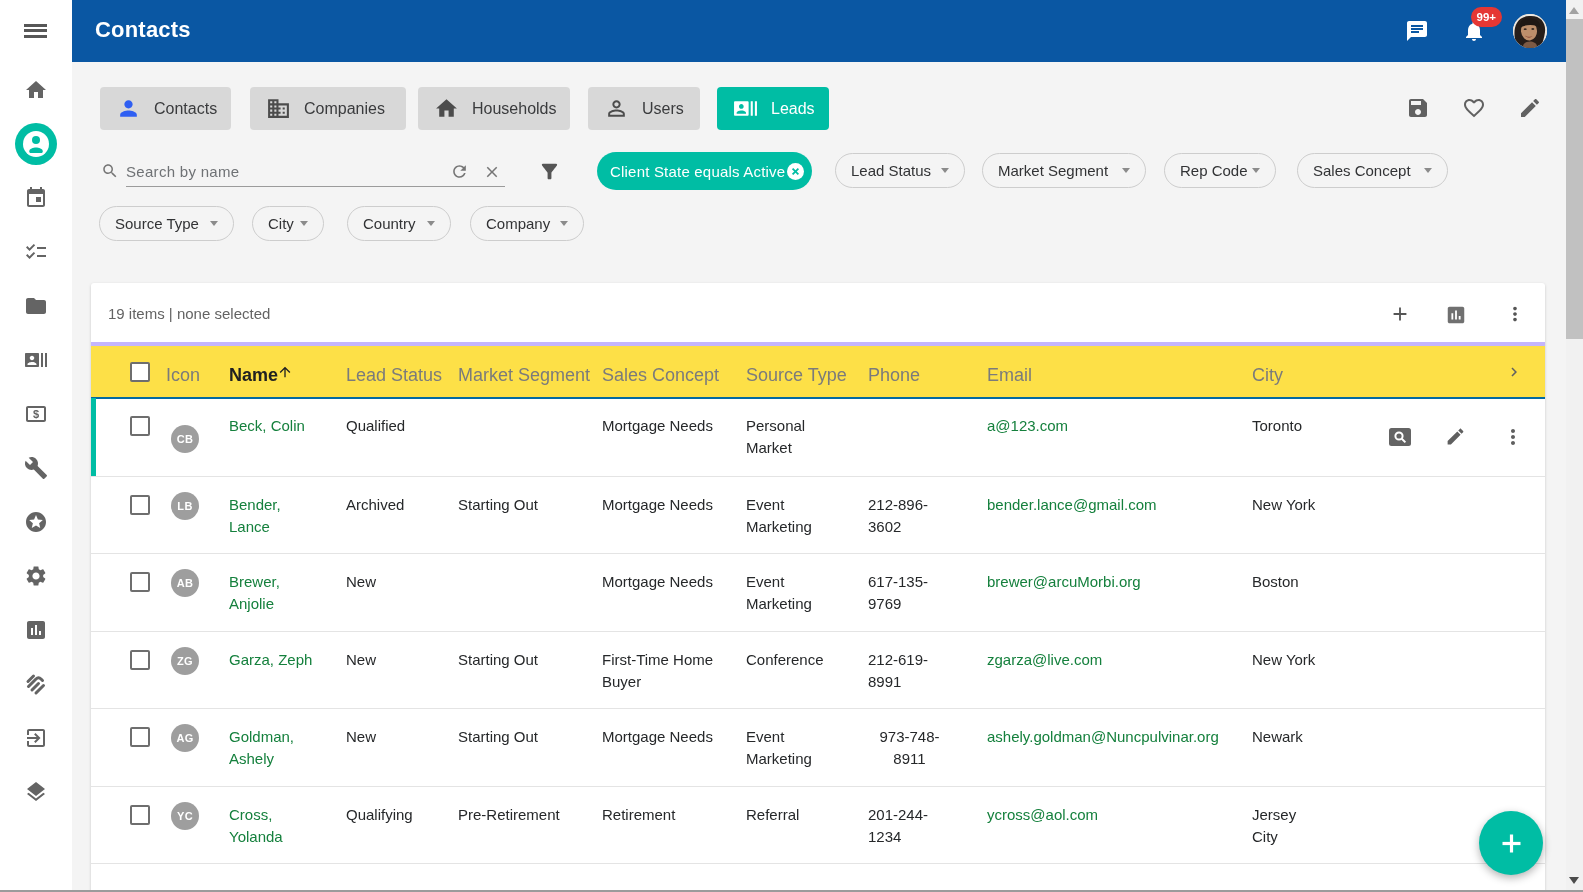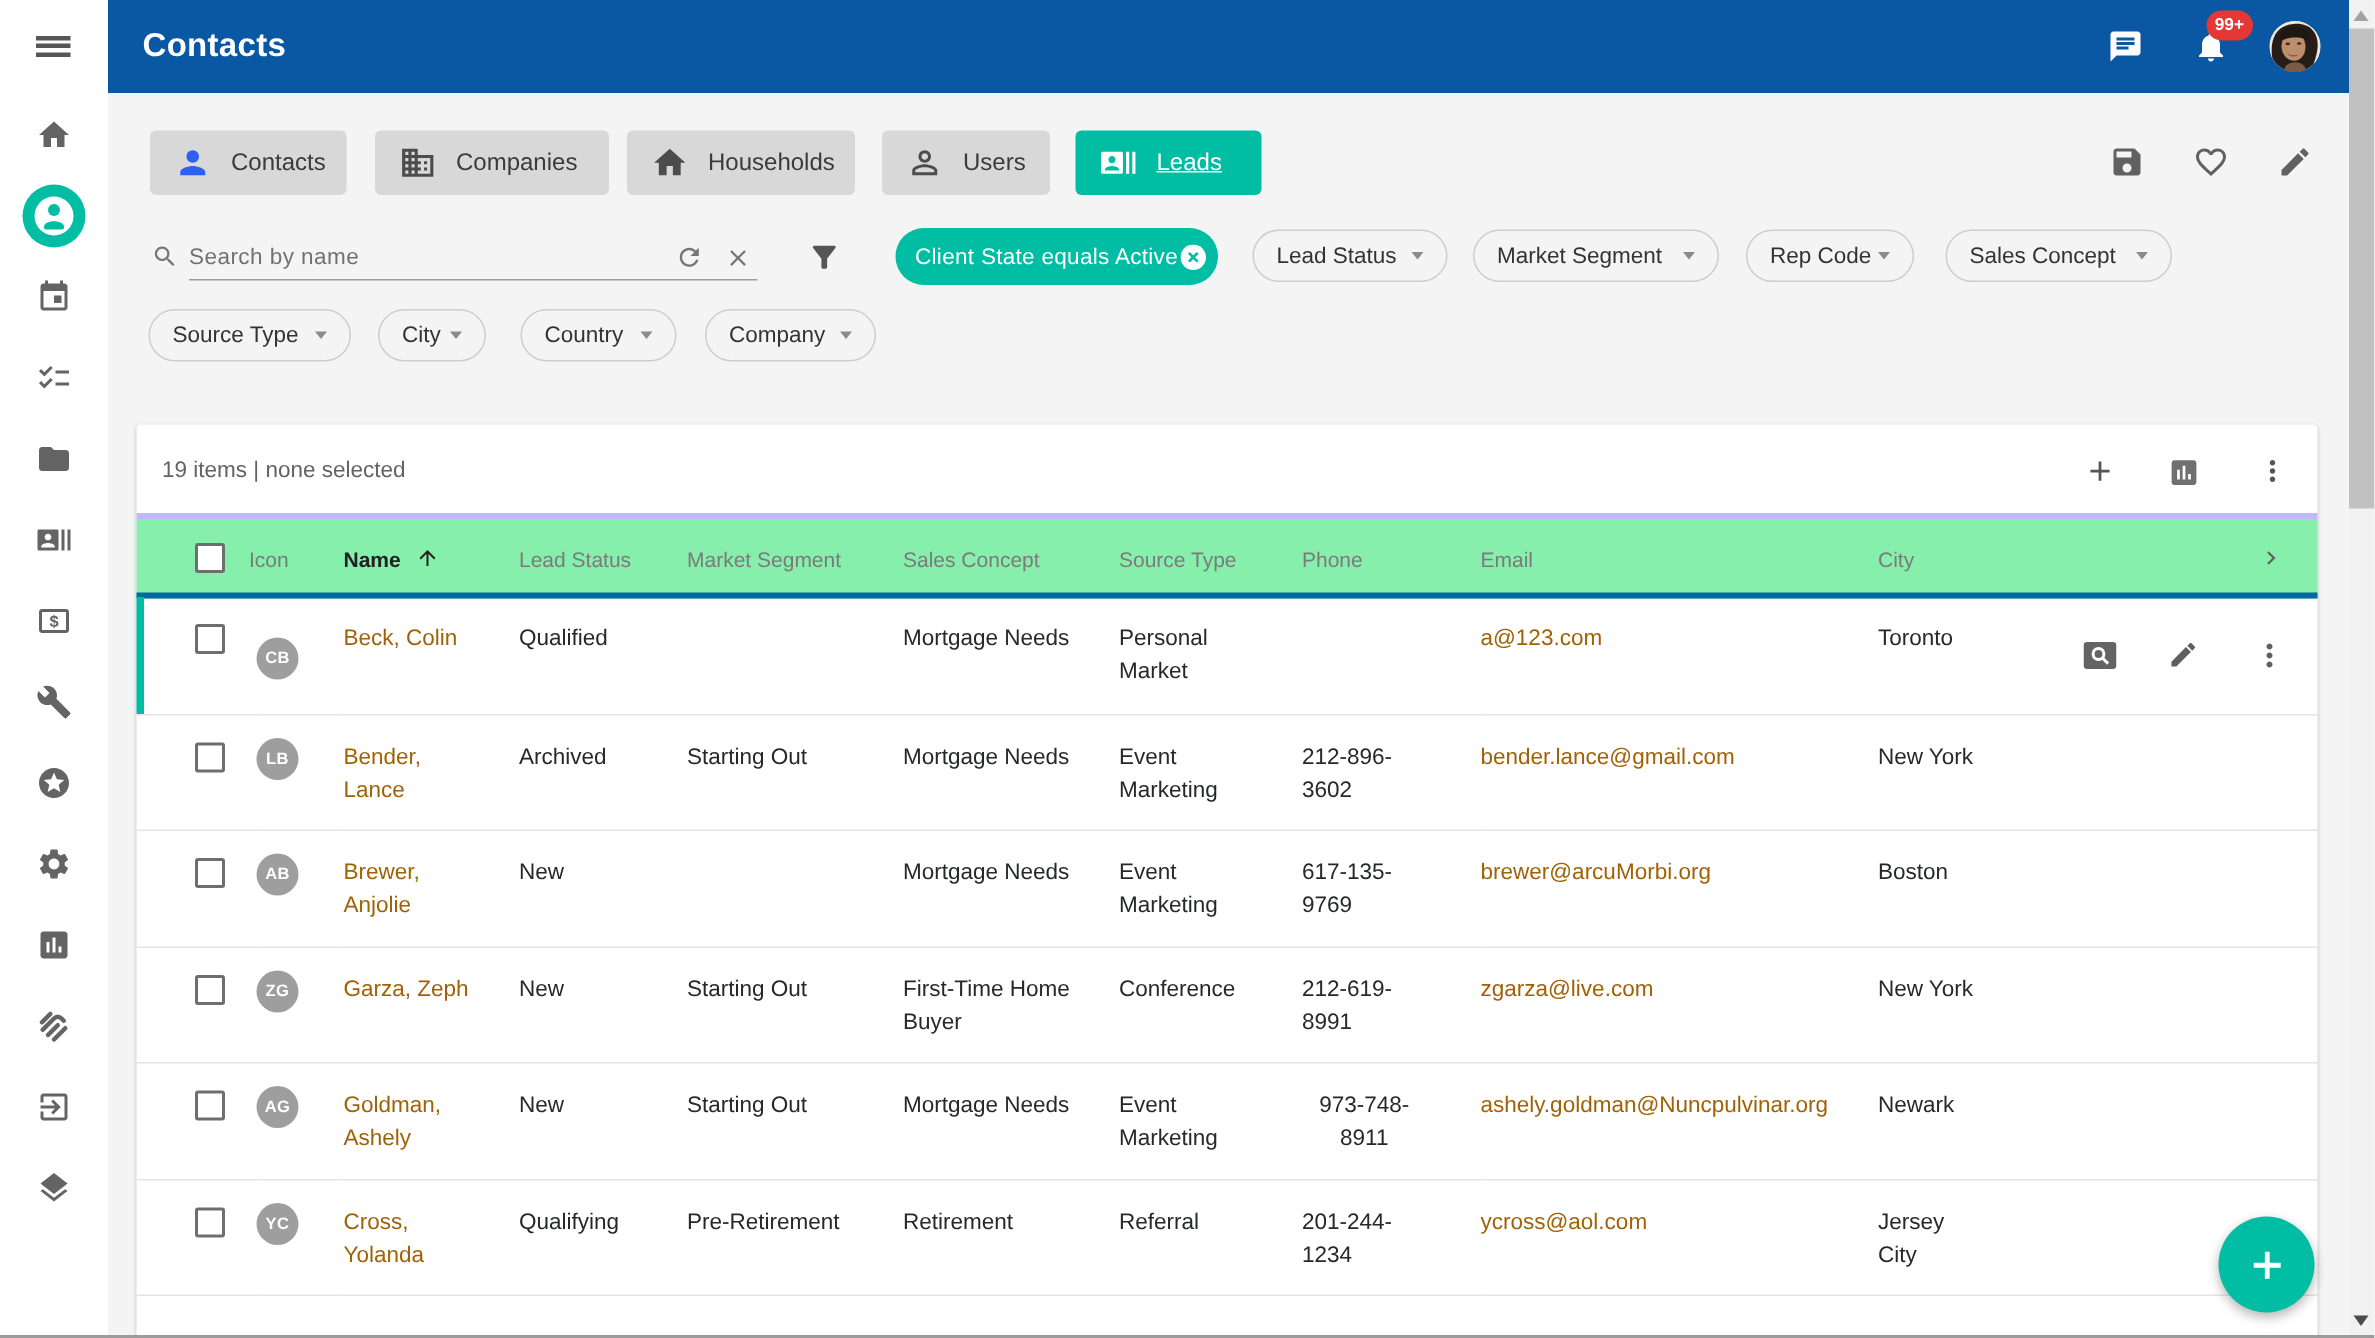--- a/index.html
+++ b/index.html
@@ -24,26 +24,26 @@
 .tr-icon svg { width:24px; height:24px; fill:#616161; }
 .srch-ic { position:absolute; }
 .underline { position:absolute; left:54px; top:124px; width:379px; height:1px; background:#9b9b9b; }
 .chip { position:absolute; height:35px; border:1px solid #cdcdcd; border-radius:17.5px; display:flex; align-items:center; color:#323335; font-size:15px; padding:0 15px; white-space:nowrap; }
 .chip .caret { width:0; height:0; border-left:4.5px solid transparent; border-right:4.5px solid transparent; border-top:5px solid #8b8b8b; margin-left:auto; }
 .tealchip { position:absolute; left:525px; top:90px; width:215px; height:38px; background:#00bda4; border-radius:19px; color:#fff; display:flex; align-items:center; font-size:15px; letter-spacing:0.2px; padding-left:13px; }
 
 .card { position:absolute; left:19px; top:221px; width:1454px; height:700px; background:#fff; border-radius:3px; box-shadow:0 1px 3px rgba(0,0,0,0.18); }
 .itemsbar { position:absolute; left:0; top:0; width:100%; height:63px; border-bottom:4px solid #c4b5fd; }
 .itemsbar .txt { position:absolute; left:17px; top:22px; font-size:15px; color:#636363; }
-.thead { position:absolute; left:0; top:63px; width:100%; height:53px; background:#86efac; border-bottom:4px solid #0369a1; font-size:14px; color:#7b7b7b; }
+.thead { position:absolute; left:0; top:63px; width:100%; height:53px; background:#fde047; border-bottom:2px solid #0369a1; font-size:18px; color:#7b7b7b; }
 .thead .name { color:#212121; font-weight:bold; }
 table.grid { position:absolute; left:0; top:115px; width:1454px; border-collapse:collapse; table-layout:fixed; font-size:15px; color:#26282a; }
 table.grid td { vertical-align:top; padding-top:17px; line-height:22px; border-bottom:1px solid #e4e4e4; }
 table.grid tr { height:77px; } table.grid tr.h78 { height:78px; }
-a.lnk { color:#a16207; text-decoration:none; }
+a.lnk { color:#15803d; text-decoration:none; }
 .cb { width:20px; height:20px; border:2px solid #6e6e6e; border-radius:2px; background:#fff; }
 .av { width:28px; height:28px; border-radius:50%; background:#9e9e9e; color:#fff; font-size:11px; font-weight:bold; display:flex; align-items:center; justify-content:center; letter-spacing:0.3px; }
 .fab { position:absolute; left:1479px; top:811px; width:64px; height:64px; border-radius:50%; background:#00bda4; box-shadow:0 3px 8px rgba(0,0,0,0.3); display:flex; align-items:center; justify-content:center; z-index:8; }
 .scrollbar { position:absolute; left:1566px; top:0; width:17px; height:892px; background:#f1f1f1; z-index:9; }
 .sb-thumb { position:absolute; left:0; top:19px; width:17px; height:320px; background:#c1c1c1; }
 .arr-up { position:absolute; left:3px; top:7px; width:0; height:0; border-left:5.5px solid transparent; border-right:5.5px solid transparent; border-bottom:7px solid #a2a2a2; }
 .arr-dn { position:absolute; left:3px; bottom:8px; width:0; height:0; border-left:5.5px solid transparent; border-right:5.5px solid transparent; border-top:7px solid #4b4b4b; }
 </style>
 </head>
 <body>
@@ -162,21 +162,21 @@
       </svg>Contacts</div>
   <div class="tabbtn" style="left:178px; width:156px;"><svg viewBox="0 0 24 24" style="margin-left:16px; fill:#4c4c4c;">
         <path d="M12 7V3H2v18h20V7H12zM6 19H4v-2h2v2zm0-4H4v-2h2v2zm0-4H4V9h2v2zm0-4H4V5h2v2zm4 12H8v-2h2v2zm0-4H8v-2h2v2zm0-4H8V9h2v2zm0-4H8V5h2v2zm10 12h-8v-2h2v-2h-2v-2h2v-2h-2V9h8v10zm-2-8h-2v2h2v-2zm0 4h-2v2h2v-2z"></path>
       </svg>Companies</div>
   <div class="tabbtn" style="left:346px; width:152px;"><svg viewBox="0 0 24 24" style="margin-left:16px; fill:#4c4c4c;">
         <path d="M10 20v-6h4v6h5v-8h3L12 3 2 12h3v8z"></path>
       </svg>Households</div>
   <div class="tabbtn" style="left:516px; width:112px;"><svg viewBox="0 0 24 24" style="margin-left:16px; fill:#4c4c4c;">
         <path d="M12 5.9c1.16 0 2.1.94 2.1 2.1s-.94 2.1-2.1 2.1S9.9 9.16 9.9 8s.94-2.1 2.1-2.1m0 9c2.97 0 6.1 1.46 6.1 2.1v1.1H5.9V17c0-.64 3.13-2.1 6.1-2.1M12 4C9.79 4 8 5.79 8 8s1.79 4 4 4 4-1.79 4-4-1.79-4-4-4zm0 9c-2.67 0-8 1.34-8 4v3h16v-3c0-2.66-5.33-4-8-4z"></path>
       </svg>Users</div>
-  <div class="tabbtn teal" style="left:645px; width:124px;text-decoration:underline;"><svg viewBox="0 0 24 24" style="margin-left:16px; fill:#ffffff;">
+  <div class="tabbtn teal" style="left:645px; width:112px;"><svg viewBox="0 0 24 24" style="margin-left:16px; fill:#ffffff;">
         <path d="M21 5v14h2V5h-2zm-4 14h2V5h-2v14zM14 5H2c-.55 0-1 .45-1 1v12c0 .55.45 1 1 1h12c.55 0 1-.45 1-1V6c0-.55-.45-1-1-1zM8 7.75c1.24 0 2.25 1.01 2.25 2.25S9.24 12.25 8 12.25 5.75 11.24 5.75 10 6.76 7.75 8 7.75zM12.5 17h-9v-.75c0-1.5 3-2.25 4.5-2.25s4.5.75 4.5 2.25V17z"></path>
       </svg>Leads</div>
 
   <div class="tr-icon" style="left:1334px;"><svg viewBox="0 0 24 24">
         <path d="M17 3H5c-1.11 0-2 .9-2 2v14c0 1.1.89 2 2 2h14c1.1 0 2-.9 2-2V7l-4-4zm-5 16c-1.66 0-3-1.34-3-3s1.34-3 3-3 3 1.34 3 3-1.34 3-3 3zm3-10H5V5h10v4z"></path>
       </svg></div>
   <div class="tr-icon" style="left:1390px;"><svg viewBox="0 0 24 24">
         <path d="M16.5 3c-1.74 0-3.41.81-4.5 2.09C10.91 3.81 9.24 3 7.5 3 4.42 3 2 5.42 2 8.5c0 3.78 3.4 6.86 8.55 11.54L12 21.35l1.45-1.32C18.6 15.36 22 12.28 22 8.5 22 5.42 19.58 3 16.5 3zm-4.4 15.55l-.1.1-.1-.1C7.14 14.24 4 11.39 4 8.5 4 6.5 5.5 5 7.5 5c1.54 0 3.04.99 3.57 2.36h1.87C13.46 5.99 14.96 5 16.5 5c2 0 3.5 1.5 3.5 3.5 0 2.89-3.14 5.74-7.9 10.05z"></path>
       </svg></div>
   <div class="tr-icon" style="left:1446px;"><svg viewBox="0 0 24 24">

